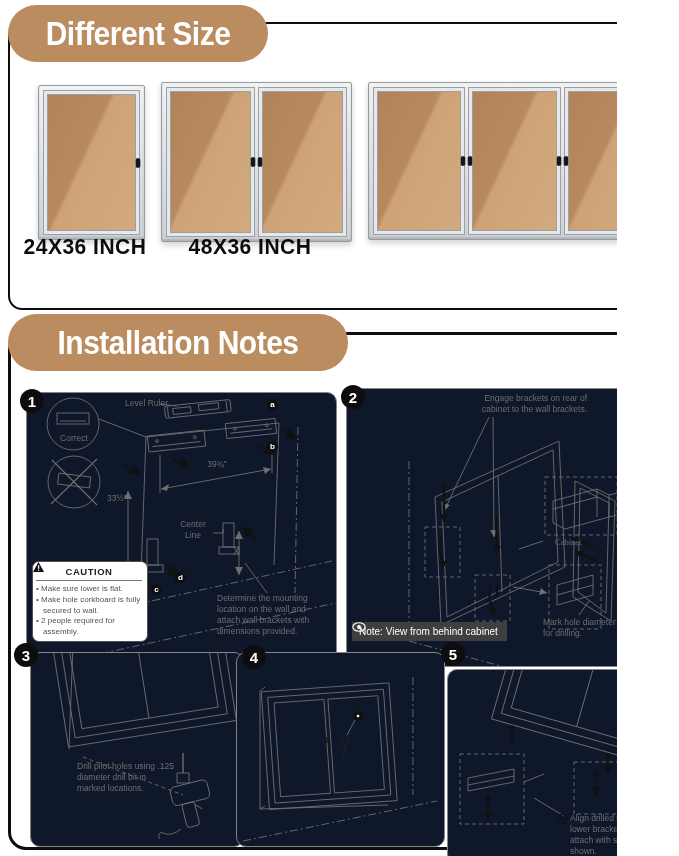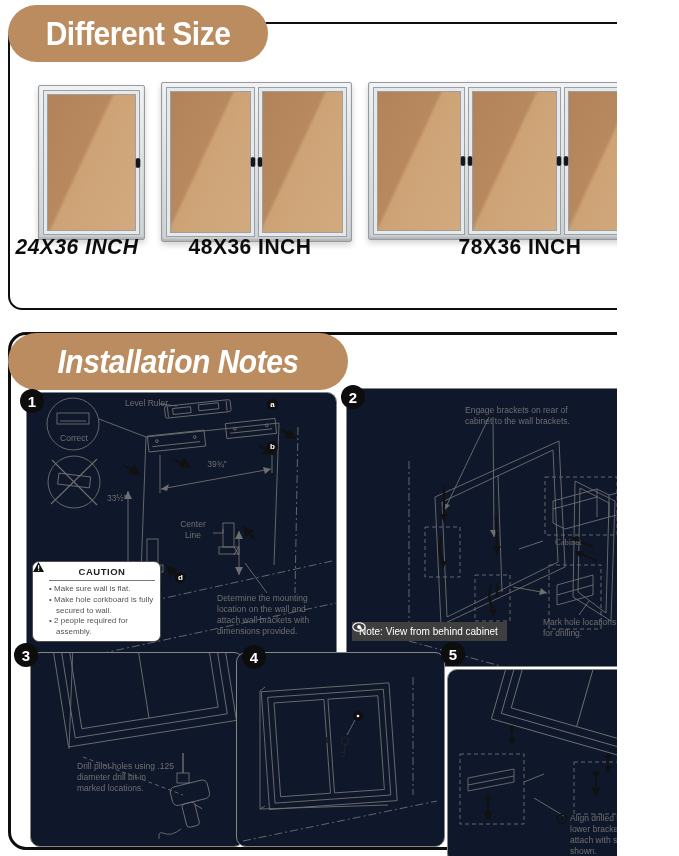--- a/index.html
+++ b/index.html
@@ -36,21 +36,21 @@
   .step-badge{position:absolute;width:24px;height:24px;border-radius:50%;background:#0d0d0d;color:#fff;
               font-weight:800;font-size:15px;display:flex;align-items:center;justify-content:center;z-index:6;}
 
   
   .dlabel{position:absolute;font-size:8.5px;color:#6f6f6f;line-height:1.3;}
   .chip{position:absolute;width:11px;height:11px;border-radius:50%;background:#0f0f0f;color:#fff;
         font-size:8px;font-weight:700;display:flex;align-items:center;justify-content:center;z-index:3;}
 
   
   .caution{position:absolute;border:1.2px solid #4f4f4f;border-radius:7px;background:#fff;
-           padding:4px 5px 3px 16px;z-index:3;}
+           padding:4px 5px 3px 3px;z-index:3;}
   .caution-head{display:flex;align-items:center;justify-content:center;gap:4px;
                 font-weight:700;font-size:9.5px;color:#222;letter-spacing:.5px;
                 border-bottom:1px solid #777;padding-bottom:3px;margin-bottom:3px;}
   .caution ul{margin:0;padding:0;list-style:none;font-size:8px;color:#555;line-height:1.35;}
   .caution li{padding-left:7px;text-indent:-7px;}
   .caution li::before{content:"• ";}
 
   
   .note-badge{position:absolute;background:#3f3f3f;color:#fff;height:19px;display:flex;
               align-items:center;gap:5px;padding:0 9px 0 7px;font-size:10px;z-index:3;}
@@ -86,26 +86,25 @@
     </div>
     <div class="door">
       <span class="lock" style="left:-4px;"></span>
       <span class="lock" style="right:-4px;"></span>
     </div>
     <div class="door">
       <span class="lock" style="left:-4px;"></span>
     </div>
   </div>
 
-  <div class="size-label" style="left:7px;top:234px;width:140px;font-style:italic;"><span>24X36 INCH</span></div>
+  <div class="size-label" style="left:15px;top:234px;width:140px;"><span>24X36 INCH</span></div>
   <div class="size-label" style="left:175px;top:234px;width:150px;"><span>48X36 INCH</span></div>
-  <div class="size-label" style="left:430px;top:234px;width:180px;"><span>78X36 INCH</span></div>
 
   <div class="sec-frame thick" style="left:8px;top:332px;width:654px;height:512px;"></div>
-  <div class="pill" style="left:8px;top:333px;width:340px;height:57px;font-size:30px;font-style:italic;">
+  <div class="pill" style="left:8px;top:314px;width:340px;height:57px;font-size:30px;">
     <span>Installation Notes</span>
   </div>
 
   <div class="step-badge" style="left:20px;top:389px;">
       <span>1</span>
     </div>
   <div class="step-badge" style="left:341px;top:385px;">
       <span>2</span>
     </div>
   <div class="step-badge" style="left:14px;top:643px;">
@@ -227,21 +226,21 @@
     <div class="caution" style="left:5px;top:168px;width:106px;">
       <div class="caution-head">
         <svg width="11" height="10" viewBox="0 0 11 10">
           <polygon points="5.5,0 11,10 0,10" fill="#111"></polygon>
           <rect x="5" y="3.2" width="1.2" height="3.6" fill="#fff"></rect>
             <rect x="5" y="7.6" width="1.2" height="1.2" fill="#fff"></rect>
         </svg>
         <span>CAUTION</span>
       </div>
       <ul>
-        <li>Make sure wall is flat.</li>
+        <li>Make sure lower is flat.</li>
         <li>Make hole corkboard is fully secured to wall.</li>
         <li>2 people required for assembly.</li>
       </ul>
     </div>
     <div class="dlabel" style="left:190px;top:200px;width:106px;">Determine the mounting location on the wall and attach wall brackets with dimensions provided.</div>
   </div>
 
   <div class="panel" style="left:346px;top:388px;width:312px;height:277px;">
     <svg viewBox="0 0 312 277">
       <g stroke="#6f6f6f" stroke-width="0.9" fill="none">
@@ -294,23 +293,23 @@
       </g>
       <g fill="#111">
         <polygon points="97,134 93,125 101,125"></polygon>
           <polygon points="150,166 146,157 154,157"></polygon>
         <polygon points="96,180 92,172 100,172"></polygon>
           <polygon points="146,228 142,220 150,220"></polygon>
         <polygon points="224,148 233,148 229,155"></polygon>
           <polygon points="228,162 237,162 233,169"></polygon>
       </g>
     </svg>
-    <div class="dlabel" style="left:118px;top:16px;width:122px;text-align:left;">Engage brackets on rear of cabinet to the wall brackets.</div>
+    <div class="dlabel" style="left:118px;top:4px;width:122px;text-align:right;">Engage brackets on rear of cabinet to the wall brackets.</div>
     <div class="dlabel" style="left:208px;top:148px;font-family:Liberation Serif, serif;">Cabinet</div>
-    <div class="dlabel" style="left:196px;top:228px;width:82px;">Mark hole locations for drilling.</div>
+    <div class="dlabel" style="left:196px;top:228px;width:82px;">Mark hole diameter for drilling.</div>
     <div class="note-badge" style="left:5px;top:233px;">
       <svg width="14" height="10" viewBox="0 0 14 10">
         <ellipse cx="7" cy="5" rx="6.2" ry="4.2" fill="none" stroke="#fff" stroke-width="1.1"></ellipse>
         <circle cx="7" cy="5" r="1.9" fill="#fff"></circle>
       </svg>
       <span>Note: View from behind cabinet</span>
     </div>
   </div>
 
   <div class="panel" style="left:30px;top:652px;width:212px;height:193px;">

